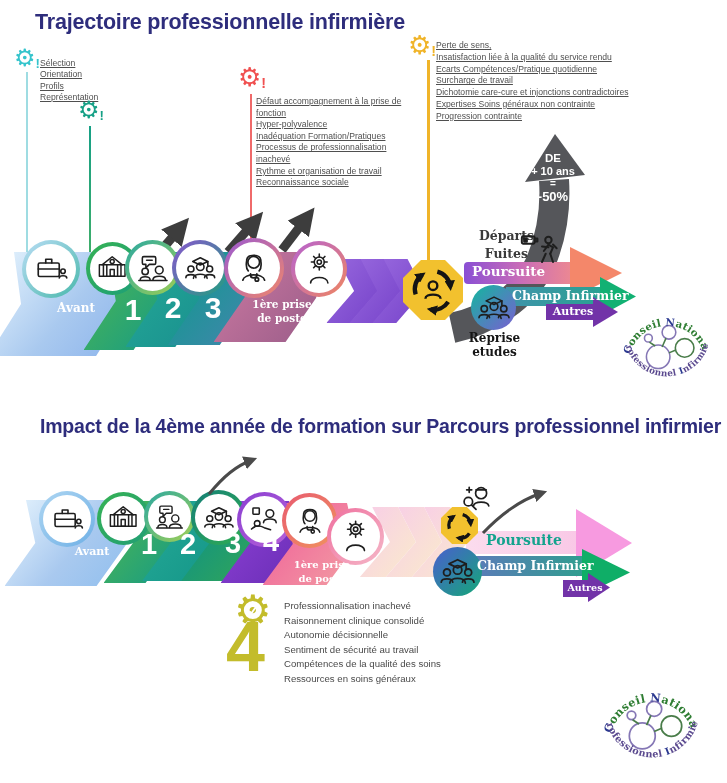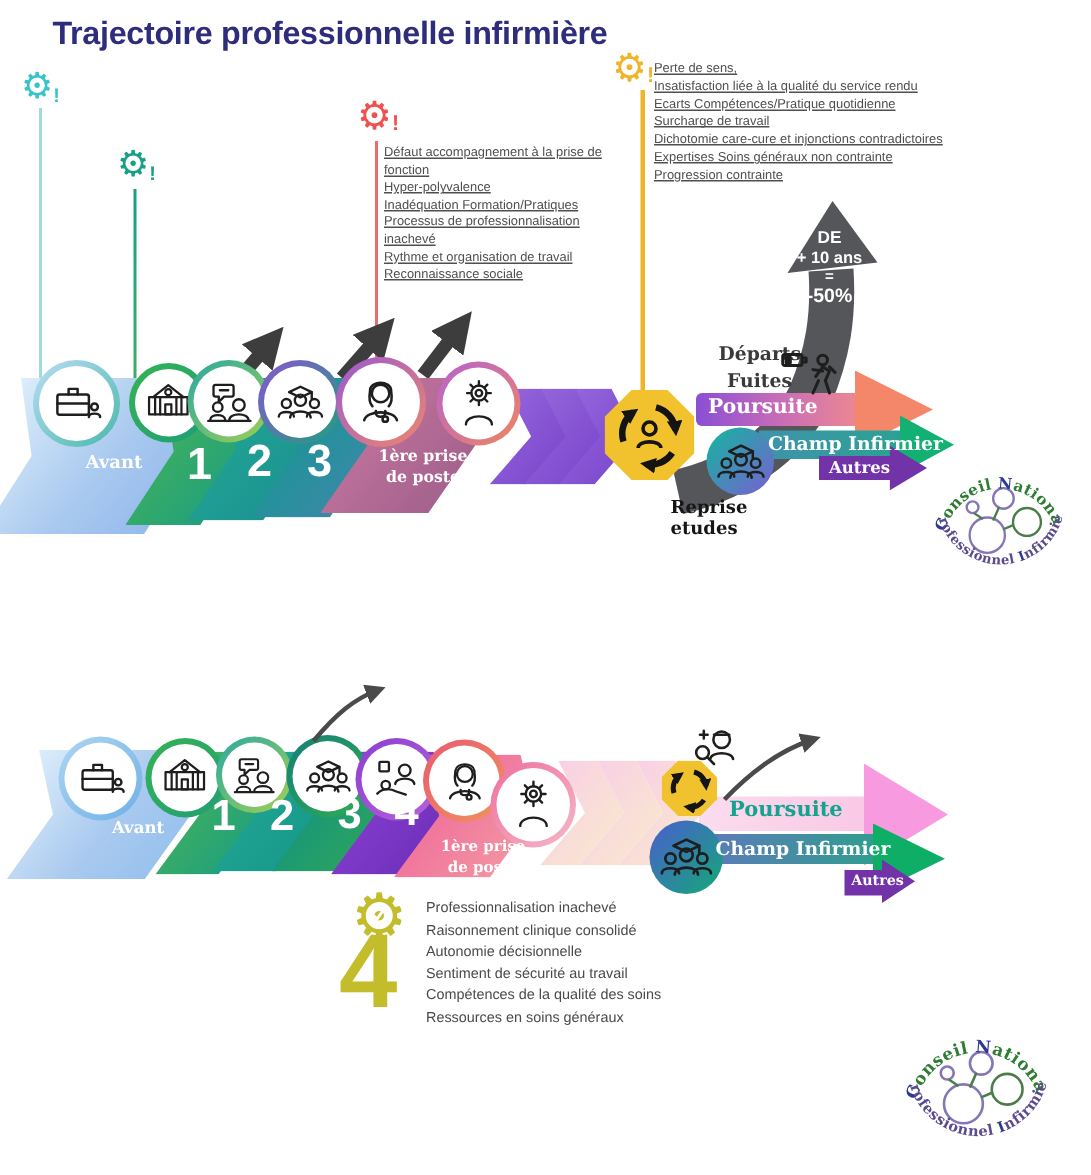--- a/index.html
+++ b/index.html
@@ -39,20 +39,26 @@
 </style>
 </head>
 <body>
 
 <div class="stage">
 
   <div class="abs title" style="left:35px;top:10px;font-size:21.5px;">Trajectoire professionnelle infirmière</div>
 
   <div class="gear" style="left:14px;top:46px;color:#35c4cc;font-size:24px;"><span class="g">⚙</span><span class="b">!</span></div>
   <div class="vline" style="left:26px;top:72px;height:182px;background:#9fdce2;"></div>
+  <div class="abs note" style="left:40px;top:58px;">
+    <div>Sélection</div>
+      <div>Orientation</div>
+      <div>Profils</div>
+      <div>Représentation</div>
+  </div>
 
   <div class="gear" style="left:78px;top:98px;color:#16a086;font-size:24px;"><span class="g">⚙</span><span class="b">!</span></div>
   <div class="vline" style="left:89px;top:126px;height:128px;background:linear-gradient(#16a086,#3fae6a);"></div>
 
   <div class="gear" style="left:238px;top:64px;color:#f05050;font-size:26px;"><span class="g">⚙</span><span class="b">!</span></div>
   <div class="vline" style="left:250px;top:94px;height:146px;background:#ef6a6a;"></div>
   <div class="abs note" style="left:256px;top:96px;line-height:11.6px;">
     <div>Défaut accompagnement à la prise de</div>
       <div>fonction</div>
       <div>Hyper-polyvalence</div>
@@ -237,21 +243,21 @@
           <path d="M4 37 c0-5.5 14-5.5 14 0"></path>
       <circle cx="37" cy="25" r="4.2"></circle>
           <path d="M30 37 c0-5.5 14-5.5 14 0"></path>
       <circle cx="24" cy="22" r="5.2"></circle>
           <path d="M14.5 38 c0-7.5 19-7.5 19 0"></path>
       <path d="M13.5 14.5 L24 9.5 L34.5 14.5 L24 19.5 z"></path>
           <path d="M34.5 14.5 v6"></path>
         </svg>
       </div>
   </div>
-  <div class="dlabel slabel" style="left:447px;top:331px;width:95px;font-size:12px;color:#161616;">Reprise etudes</div>
+  <div class="dlabel slabel" style="left:447px;top:331px;width:95px;text-align:center;font-size:12px;color:#161616;">Reprise etudes</div>
 
   <svg class="logo-svg" style="left:618px;top:297px;" width="98" height="98" viewBox="0 0 100 100">
     <defs>
       <path id="arcT1" d="M 13 56 A 39 39 0 0 1 87 56"></path>
       <path id="arcB1" d="M 8 50 A 44 44 0 0 0 92 50"></path>
     </defs>
     <g stroke-width="1.6" fill="none">
       <circle cx="41" cy="61" r="12" stroke="#8577b5"></circle>
         <circle cx="31" cy="42" r="4" stroke="#8577b5"></circle>
       <circle cx="52" cy="36" r="7" stroke="#8577b5"></circle>
@@ -259,20 +265,21 @@
       <path d="M38 50 L32 46 M45 51 L49 42 M52 57 L59 54" stroke="#4a7d4a"></path>
     </g>
     <text font-family="DejaVu Serif, serif" font-size="10.5" font-weight="bold" letter-spacing="0.3">
       <textPath href="#arcT1" startOffset="50%" text-anchor="middle"><tspan fill="#2b3990">C</tspan><tspan fill="#2e7d32">onseil </tspan><tspan fill="#2b3990">N</tspan><tspan fill="#2e7d32">ational</tspan></textPath>
     </text>
     <text font-family="DejaVu Serif, serif" font-size="9" font-weight="bold" letter-spacing="0.3">
       <textPath href="#arcB1" startOffset="50%" text-anchor="middle"><tspan fill="#2b3990">P</tspan><tspan fill="#5b4a8f">rofessionnel </tspan><tspan fill="#2b3990">I</tspan><tspan fill="#5b4a8f">nfirmier</tspan></textPath>
     </text>
   </svg>
 
+  <div class="abs title" style="left:40px;top:415px;font-size:19.5px;">Impact de la 4ème année de formation sur Parcours professionnel infirmier</div>
 
   <svg class="abs" style="left:204px;top:452px;z-index:4;" width="58" height="46" viewBox="0 0 58 46">
     <defs>
         <marker id="th" viewBox="0 0 10 10" refX="6" refY="5" markerWidth="4.5" markerHeight="4.5" orient="auto">
           <path d="M0,0 L10,5 L0,10 z" fill="#4a4a4a"></path>
         </marker>
       </defs>
     <path d="M5 42 C 20 24 32 14 48 8" stroke="#4a4a4a" stroke-width="3" fill="none" marker-end="url(#th)"></path>
   </svg>
 

